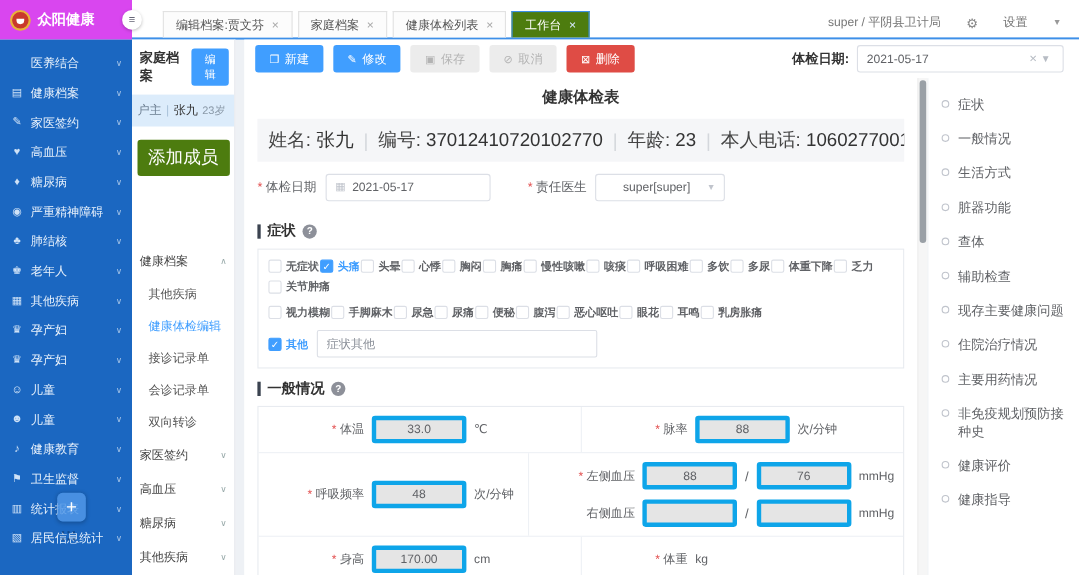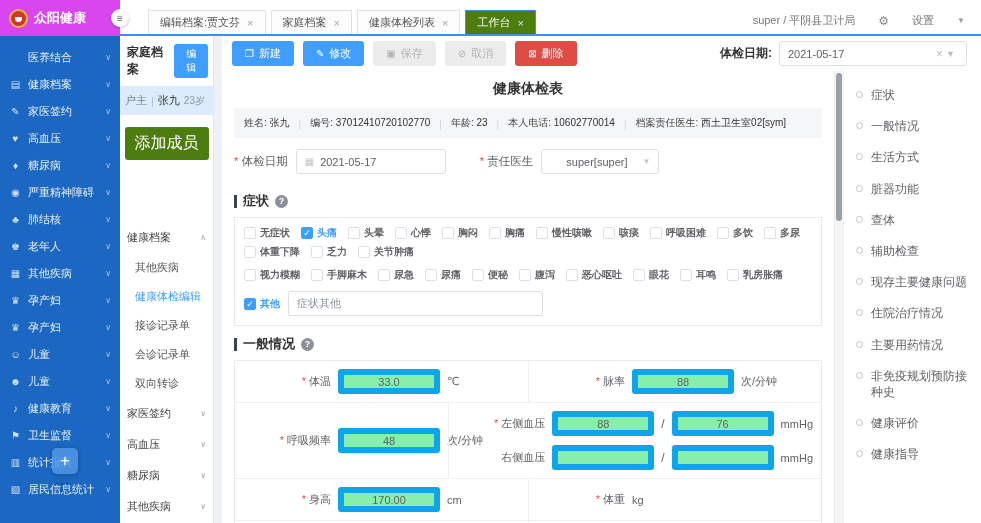--- a/index.html
+++ b/index.html
@@ -69,52 +69,52 @@
 
   .vscroll { width: 9px; background: #f6f6f6; border-left: 1px solid #ededed; position: relative; flex: none; }
   .vthumb { position: absolute; top: 2px; left: 1px; width: 6px; height: 148px; background: #9aa0a6; border-radius: 3px; }
 
   .anchors { width: 138px; border-left: 1px solid #eef1f4; padding: 16px 8px 0 12px; flex: none; overflow: hidden; }
   .a-item { display: flex; gap: 8px; font-size: 12px; color: #606266; margin-bottom: 15px; line-height: 1.35; cursor: pointer; }
   .a-dot { width: 7px; height: 7px; border: 1px solid #c0c4cc; border-radius: 50%; margin-top: 4px; flex: none; background: #fff; }
 
   
   .form-title { text-align: center; font-size: 14px; font-weight: bold; color: #333; padding: 9px 0 10px; }
-  .info-bar { background: #f5f6f8; padding: 8px 10px; font-size: 10px; color: #333; display: flex; gap: 9px; align-items: flex-end; white-space: nowrap; overflow: hidden; }
+  .info-bar { background: #f5f6f8; padding: 8px 10px; font-size: 17px; color: #333; display: flex; gap: 9px; align-items: flex-end; white-space: nowrap; overflow: hidden; }
   .info-seg .il { color: #444; }
   .info-seg .iv { color: #333; }
   .info-div { color: #d4d7dc; }
   .field-row { display: flex; align-items: center; gap: 8px; padding: 11px 0 9px; }
   .flabel { font-size: 11.5px; color: #606266; white-space: nowrap; }
   .req::before { content: "* "; color: #e24c4c; }
   .input-box { height: 25px; border: 1px solid #dcdfe6; border-radius: 3px; display: flex; align-items: center; padding: 0 8px; font-size: 11px; color: #606266; background: #fff; gap: 6px; }
   .cal-ic { color: #c0c4cc; font-size: 10px; }
   .sel-caret { margin-left: auto; color: #c0c4cc; font-size: 8px; }
   .w-date { width: 150px; margin-right: 26px; }
   .w-doc { width: 118px; padding-left: 24px; }
 
   .section-h { display: flex; align-items: center; gap: 6px; font-size: 13px; font-weight: bold; color: #333; margin: 9px 0 7px; }
   .section-bar { width: 3px; height: 13px; background: #3b4350; flex: none; }
   .help { width: 13px; height: 13px; border-radius: 50%; background: #8d9099; color: #fff; font-size: 9px; display: flex; align-items: center; justify-content: center; font-weight: bold; flex: none; }
 
   .sym-box { border: 1px solid #e8ebf0; padding: 8px 9px 9px; }
-  .cb-row { display: flex; flex-wrap: wrap; gap: 5px 11px; margin-bottom: 9px; align-items: center; }
+  .cb-row { display: flex; flex-wrap: wrap; gap: 5px 1px; margin-bottom: 9px; align-items: center; }
   .cb { display: inline-flex; align-items: center; gap: 4px; font-size: 10px; color: #606266; font-weight: bold; cursor: pointer; white-space: nowrap; }
   .cbox { width: 12px; height: 12px; border: 1px solid #dcdfe6; border-radius: 2px; background: #fff; flex: none; font-size: 9px; line-height: 11px; text-align: center; color: transparent; }
   .cb.checked .cbox { background: #409eff; border-color: #409eff; color: #fff; }
   .cb.checked .clb { color: #409eff; }
   .other-row { display: flex; align-items: center; gap: 8px; margin-bottom: 0; }
   .other-input { width: 255px; height: 25px; border: 1px solid #dcdfe6; border-radius: 2px; display: flex; align-items: center; padding: 0 8px; font-size: 11px; color: #8a8f98; }
 
   .gen-box { border: 1px solid #e8ebf0; margin-top: 2px; }
   .g-row { display: grid; grid-template-columns: 1fr 1fr; border-bottom: 1px solid #eef1f5; }
   .g-cell { display: flex; align-items: center; padding: 8px 8px; gap: 7px; min-width: 0; }
   .g-cell.rb { border-left: 1px solid #eef1f5; }
   .g-label { width: 88px; text-align: right; font-size: 11px; color: #606266; flex: none; }
-  .g-input { width: 102px; height: 25px; border: 6px solid #0ea5e9; border-radius: 3px; display: flex; align-items: center; justify-content: center; font-size: 11px; color: #606266; flex: none; background: #86efac; }
+  .g-input { width: 86px; height: 25px; border: 4px solid #0ea5e9; border-radius: 3px; display: flex; align-items: center; justify-content: center; font-size: 11px; color: #606266; flex: none; background: #e5e5e5; }
   .g-unit { font-size: 11px; color: #606266; white-space: nowrap; }
   .bp-stack { display: flex; flex-direction: column; gap: 9px; border-left: 1px solid #eef1f5; padding: 8px 8px; }
   .bp-line { display: flex; align-items: center; gap: 7px; }
   .slash { color: #606266; }
 </style>
 </head>
 <body>
 
 <div class="app">
 

